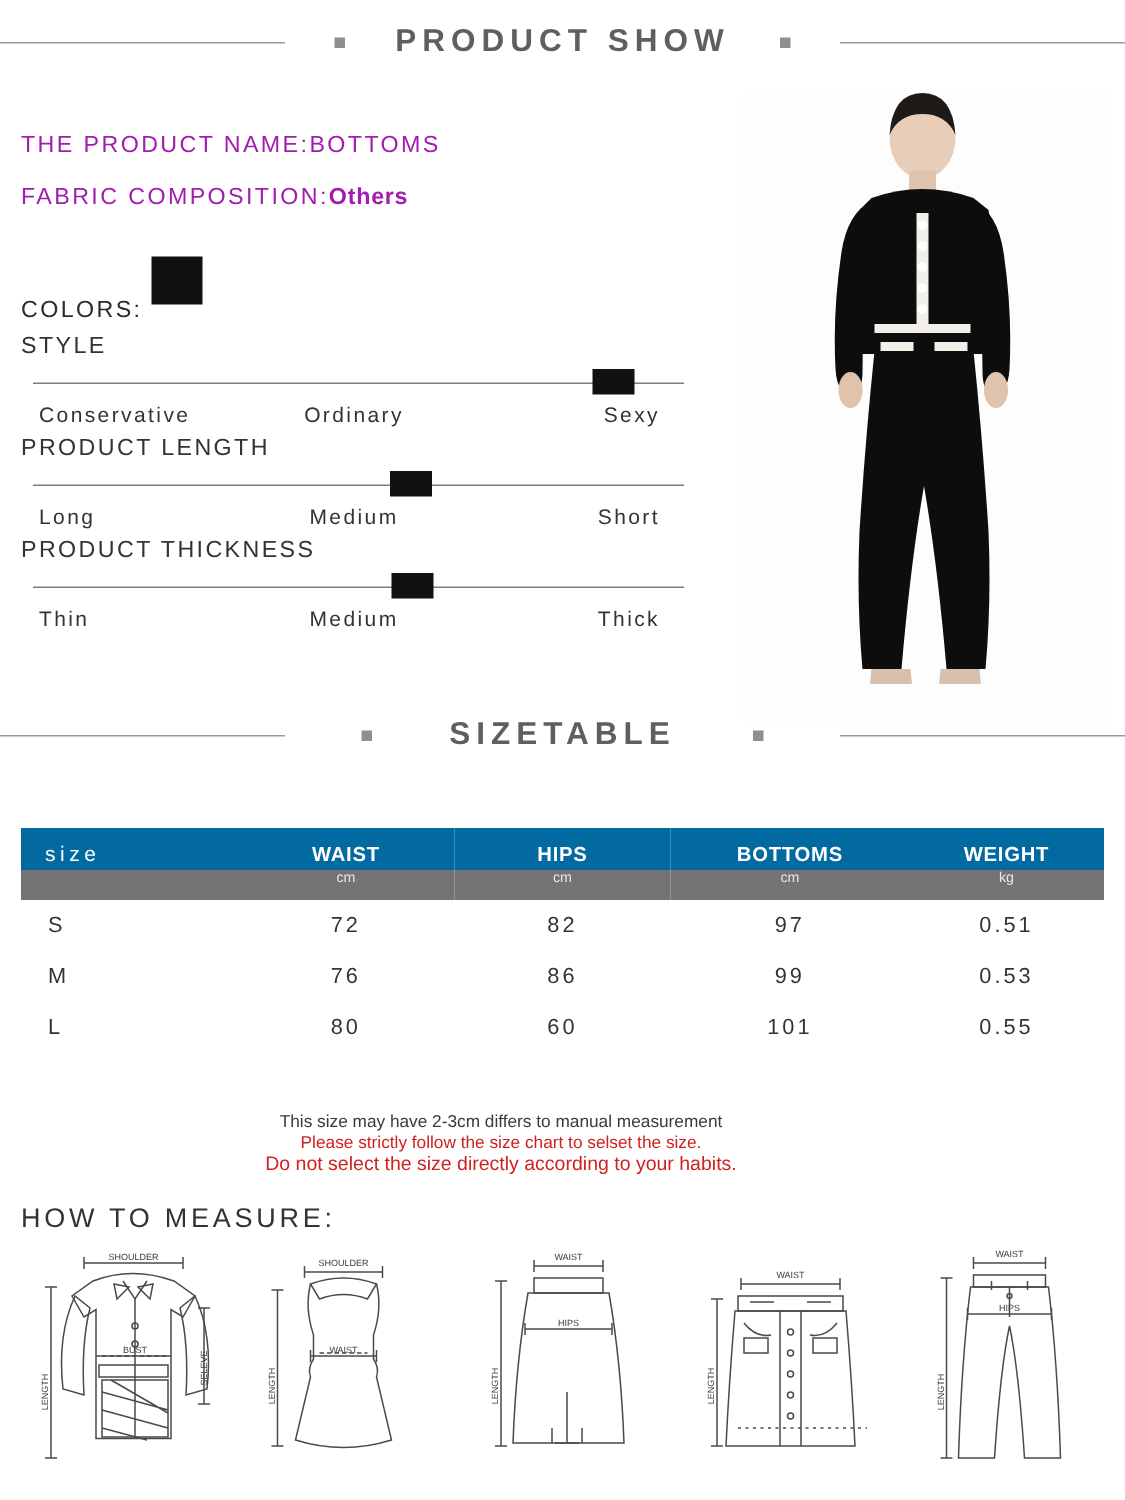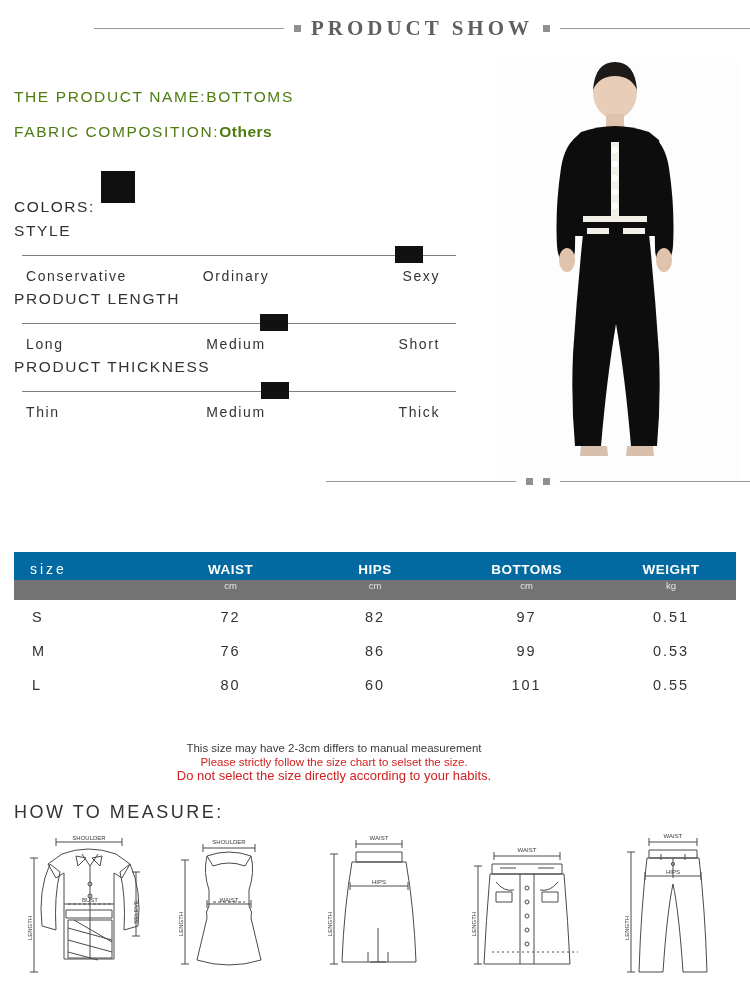--- a/index.html
+++ b/index.html
@@ -8,40 +8,39 @@
     width:750px; height:1000px;
     background:#ffffff;
     font-family:"Liberation Sans", sans-serif;
     color:#2b2b2b;
     position:relative;
     overflow:hidden;
   }
 
   
   .banner {
-    display:flex; align-items:center; justify-content:flex-end;
+    display:flex; align-items:center; justify-content:space-between;
     gap:10px;
     padding-top:16px;
-    font-family:Liberation Serif, serif;
   }
   .banner .rule {
     height:1px; background:#9a9a9a; width:190px;
   }
   .banner .sq { width:7px; height:7px; background:#8f8f8f; }
   .banner .title {
     font-size:21px; letter-spacing:4px; color:#5f5f5f; font-weight:600;
     white-space:nowrap;
   }
 
   
   .spec {
     position:absolute; left:14px; top:88px; width:450px;
   }
   .spec .line {
-    font-size:15.5px; letter-spacing:1.6px; color:#4d7c0f; margin-bottom:17px;
+    font-size:15.5px; letter-spacing:1.6px; color:#a21caf; margin-bottom:17px;
   }
   .spec .line b { font-weight:700; letter-spacing:0.5px; }
   .colors-row {
     display:flex; align-items:center; margin-bottom:6px;
   }
   .colors-row .lbl { font-size:15.5px; letter-spacing:1.6px;margin-top:40px; }
   .swatch { width:34px; height:32px; background:#101010; margin-left:6px; }
 
   .group { margin-top:6px; }
   .group .gtitle {
@@ -215,20 +214,21 @@
 
     <path d="M86 384 l26 0 l1 10 l-28 0z" fill="#d8c0ac"></path>
     <path d="M132 384 l26 0 l1 10 l-28 0z" fill="#d8c0ac"></path>
   </svg>
 </div>
 
 <div class="sizetable-banner">
   <div class="banner" style="padding-top:0;">
     <div class="rule"></div>
     <div class="sq"></div>
+    <div class="title">SIZETABLE</div>
     <div class="sq"></div>
     <div class="rule"></div>
   </div>
 </div>
 
 <table class="tbl">
   <thead>
     <tr class="head">
       <th class="sizecell" style="width:20%">size</th>
       <th style="width:20%">WAIST</th>

